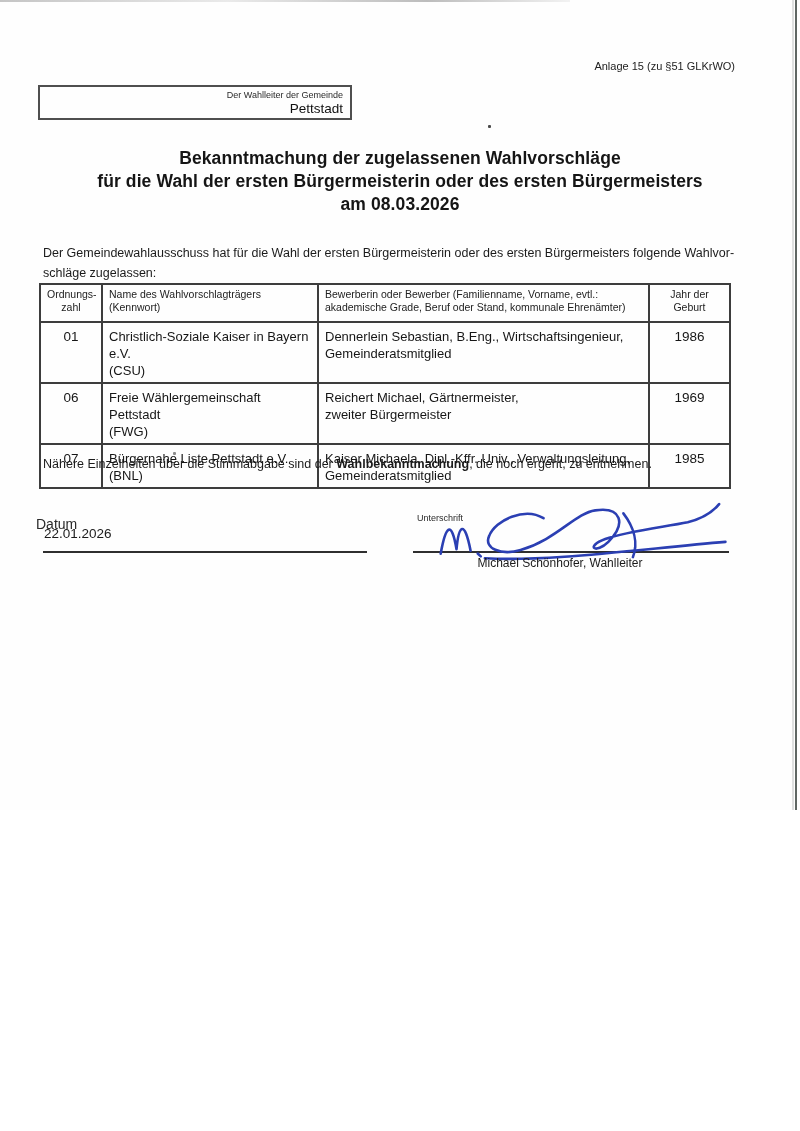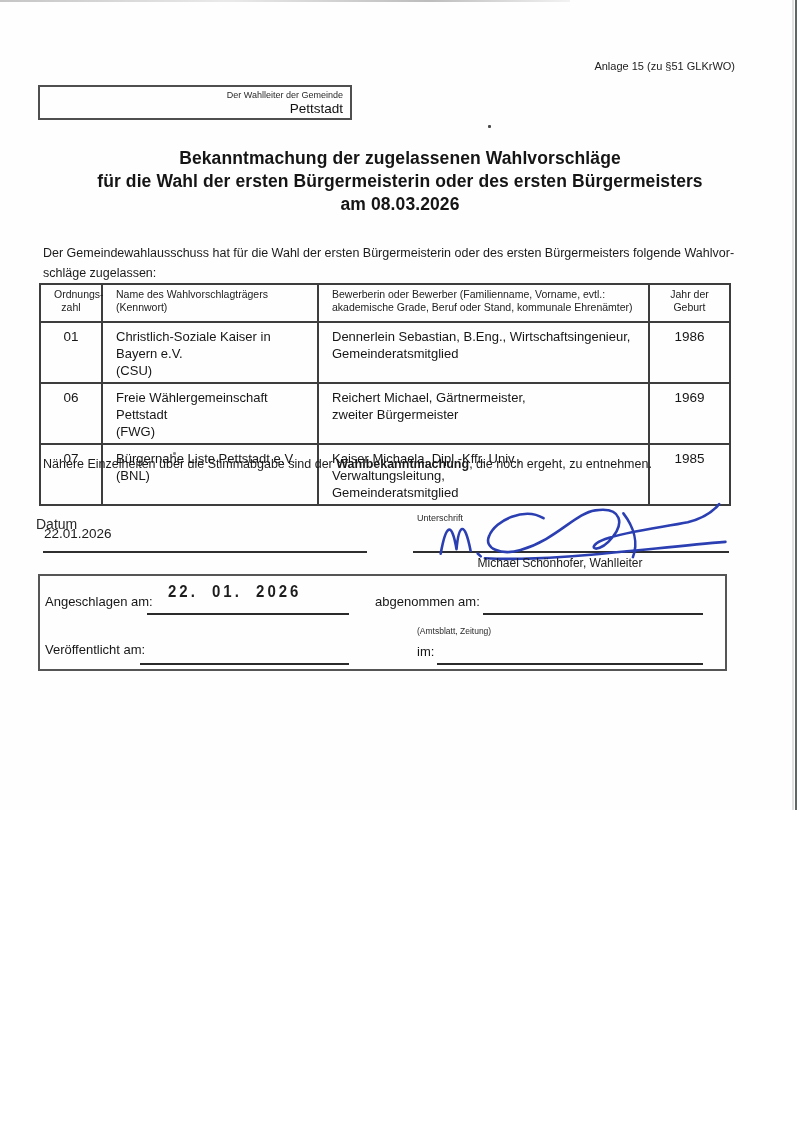--- a/index.html
+++ b/index.html
@@ -31,21 +31,21 @@
   .sender-label{font-size:9px;color:#2a2a2a;}
   .sender-value{font-size:13.5px;color:#111;margin-top:1px;}
   
   .title{position:absolute;left:0;top:147px;width:800px;text-align:center;
     font-weight:bold;font-size:17.5px;line-height:23px;color:#151515;letter-spacing:.1px;}
   
   .intro{position:absolute;left:43px;top:243px;width:694px;font-size:12.5px;line-height:20px;margin:0;}
   .intro span{display:block;}
   
   .vtable{position:absolute;left:39px;top:283px;border-collapse:collapse;table-layout:fixed;width:690px;}
-  .vtable th,.vtable td{border:2px solid #3d3d3d;vertical-align:top;padding:3px 13px;}
+  .vtable th,.vtable td{border:2px solid #3d3d3d;vertical-align:top;padding:3px 6px;}
   .vtable th{font-weight:normal;font-size:10.5px;line-height:13px;color:#222;}
   .vtable th.c-center{text-align:center;}
   .vtable th.c-left{text-align:left;}
   .vtable td{font-size:13px;line-height:17px;color:#161616;padding-top:5px;margin-left:8px;}
   .vtable td.c-num{text-align:center;font-size:13.5px;}
   .vtable td .cl{display:block;}
   .hdr-just{text-align:justify;}
   tr.hrow{height:38px;} tr.r1{height:40px;} tr.r2{height:38px;} tr.r3{height:38px;}
   
   .note{position:absolute;left:43px;top:457px;width:700px;font-size:12.5px;margin:0;}
@@ -183,26 +183,14 @@
   <div class="sig-line"></div>
   <svg class="sig-svg" viewBox="0 0 300 58" aria-hidden="true">
     <path d="M12 46 C18 18 24 12 28 42 C31 18 37 12 42 44" stroke="#2b3fb3"></path>
     <path d="M49 47 l3 3" stroke="#2b3fb3"></path>
     <path d="M116 14 C98 2 68 14 61 30 C55 42 72 50 92 45 C128 36 148 10 168 8 C194 5 199 22 180 40 C167 52 156 44 177 37 C198 30 236 27 260 23 C275 20 285 14 292 6" stroke="#2b3fb3"></path>
     <path d="M196 12 C206 26 210 42 204 56" stroke="#2b3fb3"></path>
     <path d="M56 52 C120 58 214 48 297 44" stroke="#2b3fb3"></path>
   </svg>
   <div class="sig-name">Michael Schönhofer, Wahlleiter</div>
 
-  <div class="post-box">
-    <div class="lbl l-angeschlagen">Angeschlagen am:</div>
-    <div class="stamp">22. 01. 2026</div>
-    <div class="fill-line fl-1a"></div>
-    <div class="lbl l-abgenommen">abgenommen am:</div>
-    <div class="fill-line fl-1b"></div>
-    <div class="small-hint">(Amtsblatt, Zeitung)</div>
-    <div class="lbl l-veroeffentlicht">Veröffentlicht am:</div>
-    <div class="fill-line fl-2a"></div>
-    <div class="lbl l-im">im:</div>
-    <div class="fill-line fl-2b"></div>
-  </div>
 
 </div>
 
 </body></html>

